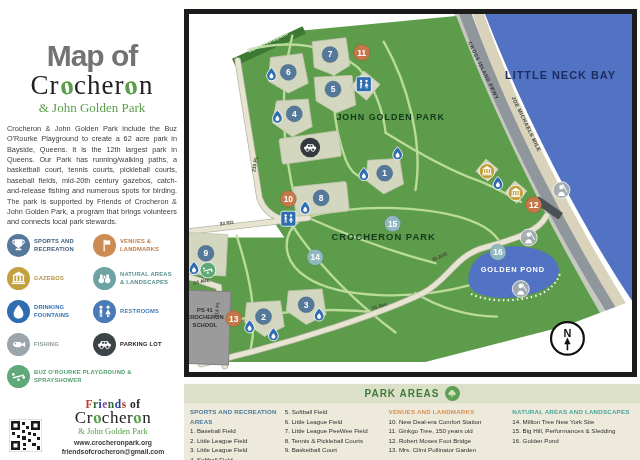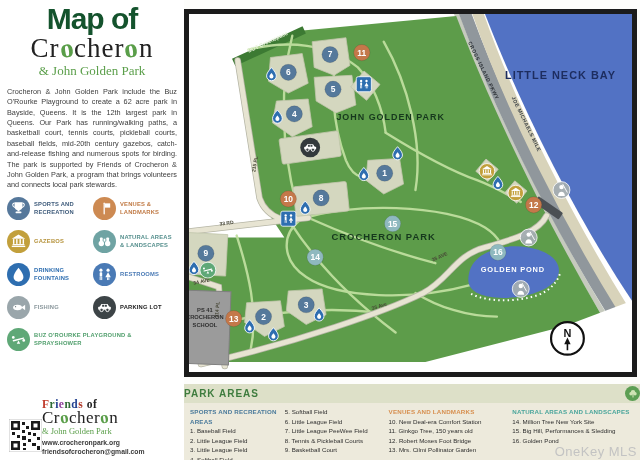--- a/index.html
+++ b/index.html
@@ -1,44 +1,44 @@
 <!DOCTYPE html>
 <html><head>
 <meta charset="utf-8">
 <style>
   html,body{margin:0;padding:0;}
   body{width:640px;height:460px;background:#fff;font-family:"Liberation Sans",sans-serif;overflow:hidden;}
   .screen{position:relative;width:640px;height:460px;background:#fdfdfb;}
   
   .sidebar{position:absolute;left:0;top:0;width:184px;height:460px;background:#ffffff;box-sizing:border-box;padding:4px 7px 0 7px;}
-  .t1{font-size:30px;font-weight:800;letter-spacing:-1px;text-align:center;color:#14532d;line-height:1.0;}
+  .t1{font-size:30px;font-weight:800;letter-spacing:-1px;text-align:center;color:#737373;line-height:1.0;margin-top:37px;}
   .t2{font-family:"Liberation Serif",serif;font-size:27px;text-align:center;color:#222;line-height:1.0;margin-top:1px;letter-spacing:1px;}
   .t3{font-family:"Liberation Serif",serif;font-size:13px;text-align:center;color:#5a9e49;margin-top:1px;}
   .leafo{color:#5a9e49;font-weight:700;display:inline-block;transform:rotate(-8deg);}
   .desc{font-size:7.3px;line-height:1.42;text-align:justify;color:#3d3d3d;margin-top:8px;}
   .keyhead{font-size:10px;font-weight:800;text-align:center;letter-spacing:0.5px;color:#111;margin-top:7px;}
   .keygrid{display:grid;grid-template-columns:1fr 1fr;grid-row-gap:7px;grid-column-gap:2px;margin-top:5px;}
   .kitem{display:flex;align-items:center;gap:4px;min-height:26px;}
   .kicon{width:23px;height:23px;border-radius:50%;flex:0 0 23px;display:flex;align-items:center;justify-content:center;}
   .kicon svg{width:19px;height:19px;}
   .klabel{font-size:5.8px;font-weight:700;line-height:1.25;letter-spacing:0.2px;}
   .kcenter{display:flex;justify-content:center;margin-top:6px;}
   .foot{position:absolute;left:0;bottom:4px;width:184px;}
   .qr{position:absolute;left:9px;bottom:4px;width:33px;height:33px;}
-  .logo{margin-left:42px;margin-top:10px;}
+  .logo{margin-left:42px;text-align:center;margin-top:10px;}
   .f1{font-family:"Liberation Serif",serif;font-size:11.5px;font-weight:700;letter-spacing:0.5px;}
   .f2{font-family:"Liberation Serif",serif;font-size:17px;color:#222;line-height:0.95;letter-spacing:0.5px;}
   .f3{font-family:"Liberation Serif",serif;font-size:8.5px;color:#5a9e49;}
   .f4{font-size:6.8px;color:#3a3a3a;font-weight:700;margin-top:2px;line-height:1.35;}
   
   .map-frame{position:absolute;left:184px;top:9px;width:453px;height:368px;background:#ffffff;border:5px solid #1b1b1b;box-sizing:border-box;}
   .map-frame svg{display:block;width:443px;height:358px;}
   
   .legend{position:absolute;left:184px;top:384px;width:456px;height:76px;background:#edeadc;}
-  .legband{height:19px;background:#dde0c8;display:flex;align-items:center;justify-content:space-between;gap:5px;}
+  .legband{height:19px;background:#dde0c8;display:flex;align-items:center;justify-content:center;gap:5px;}
   .legband .lt{font-size:10px;font-weight:800;letter-spacing:1px;color:#3e7c3e;}
   .legband svg{width:14px;height:14px;}
   .legcols{display:flex;padding:4px 2px 0 6px;}
   .lcol{box-sizing:border-box;padding-right:4px;}
   .lc0{width:95px;}.lc1{width:104px;}.lc2{width:124px;}.lc3{width:126px;}
   .lhead{font-size:6.2px;font-weight:800;letter-spacing:0.2px;line-height:1.55;}
   .litem{font-size:6.2px;color:#2e2e2e;line-height:1.55;white-space:nowrap;}
   .watermark{position:absolute;right:3px;bottom:1px;font-size:13px;color:#c3c3c3;letter-spacing:0.5px;}
 </style>
 </head>
@@ -495,14 +495,13 @@
         </div>
         <div class="lcol lc3">
           <div class="lhead" style="color: rgb(73, 165, 155);">NATURAL AREAS AND LANDSCAPES</div>
           <div class="litem">14. Million Tree New York Site</div>
           <div class="litem">15. Big Hill, Performances &amp; Sledding</div>
           <div class="litem">16. Golden Pond</div>
         </div>
       </div>
   </div>
 
-  <div class="watermark">OneKey MLS</div>
 </div>
 
 </body></html>

